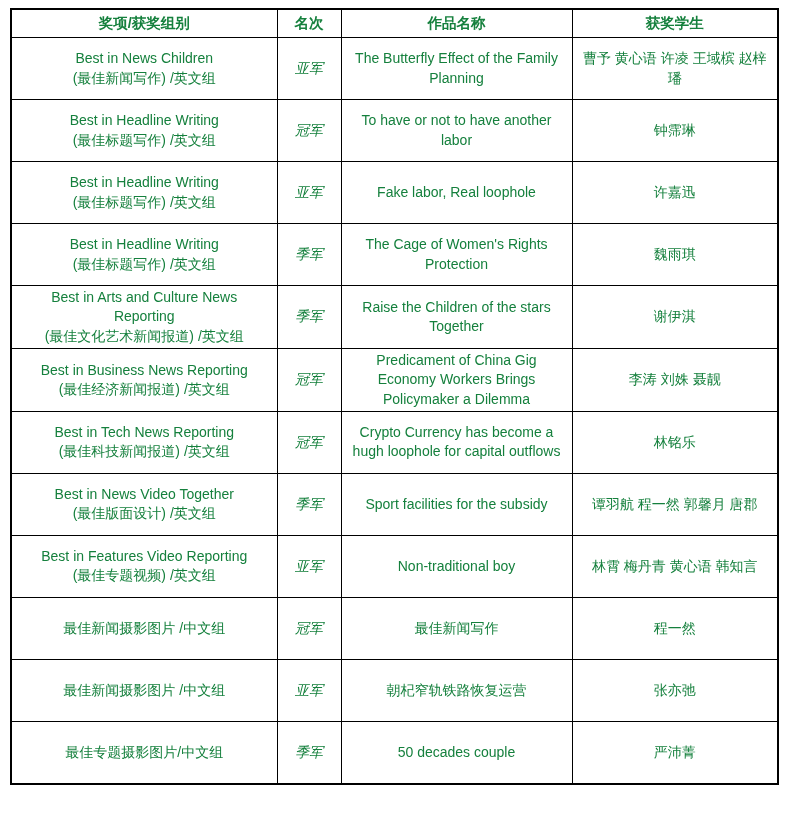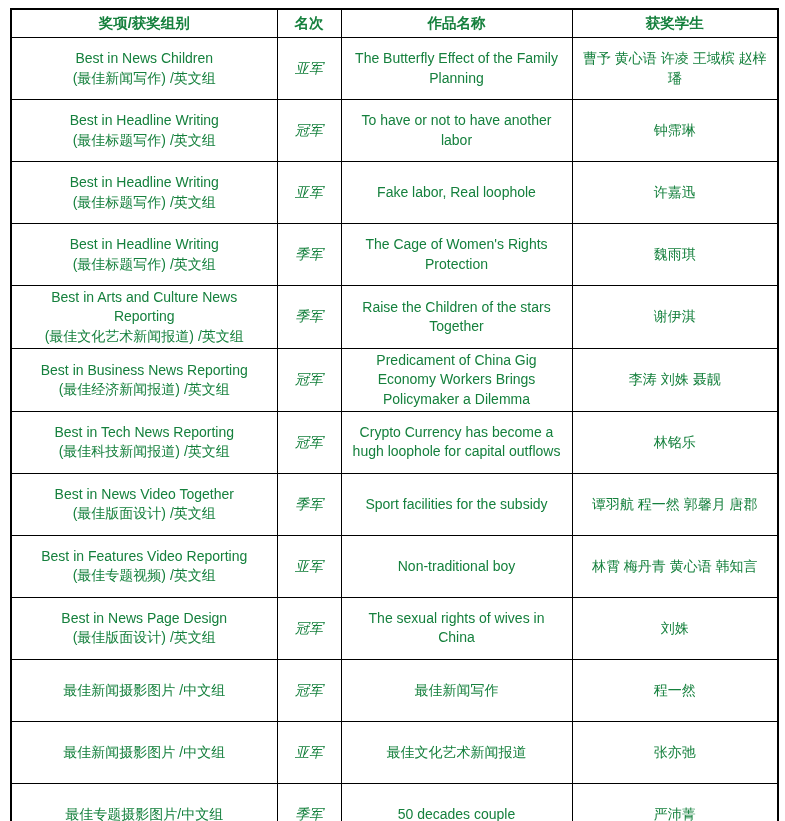--- a/index.html
+++ b/index.html
@@ -147,41 +147,32 @@
           <td class="award-cell">
             <div class="award-line">Best in Features Video Reporting</div>
             <div class="award-line">(最佳专题视频) /英文组</div>
           </td>
           <td class="rank-cell">亚军</td>
           <td class="work-cell">Non-traditional boy</td>
           <td class="students-cell">林霄 梅丹青 黄心语 韩知言</td>
         </tr>
         <tr>
           <td class="award-cell">
-            <div class="award-line">Best in News Page Design</div>
-            <div class="award-line">(最佳版面设计) /英文组</div>
-          </td>
-          <td class="rank-cell">冠军</td>
-          <td class="work-cell">The sexual rights of wives in China</td>
-          <td class="students-cell">刘姝</td>
-        </tr>
-        <tr>
-          <td class="award-cell">
             <div class="award-line">最佳新闻摄影图片 /中文组</div>
           </td>
           <td class="rank-cell">冠军</td>
           <td class="work-cell">最佳新闻写作</td>
           <td class="students-cell">程一然</td>
         </tr>
         <tr>
           <td class="award-cell">
             <div class="award-line">最佳新闻摄影图片 /中文组</div>
           </td>
           <td class="rank-cell">亚军</td>
-          <td class="work-cell">最佳文化艺术新闻报道</td>
+          <td class="work-cell">朝杞窄轨铁路恢复运营</td>
           <td class="students-cell">张亦弛</td>
         </tr>
         <tr>
           <td class="award-cell">
             <div class="award-line">最佳专题摄影图片/中文组</div>
           </td>
           <td class="rank-cell">季军</td>
           <td class="work-cell">50 decades couple</td>
           <td class="students-cell">严沛菁</td>
         </tr>

